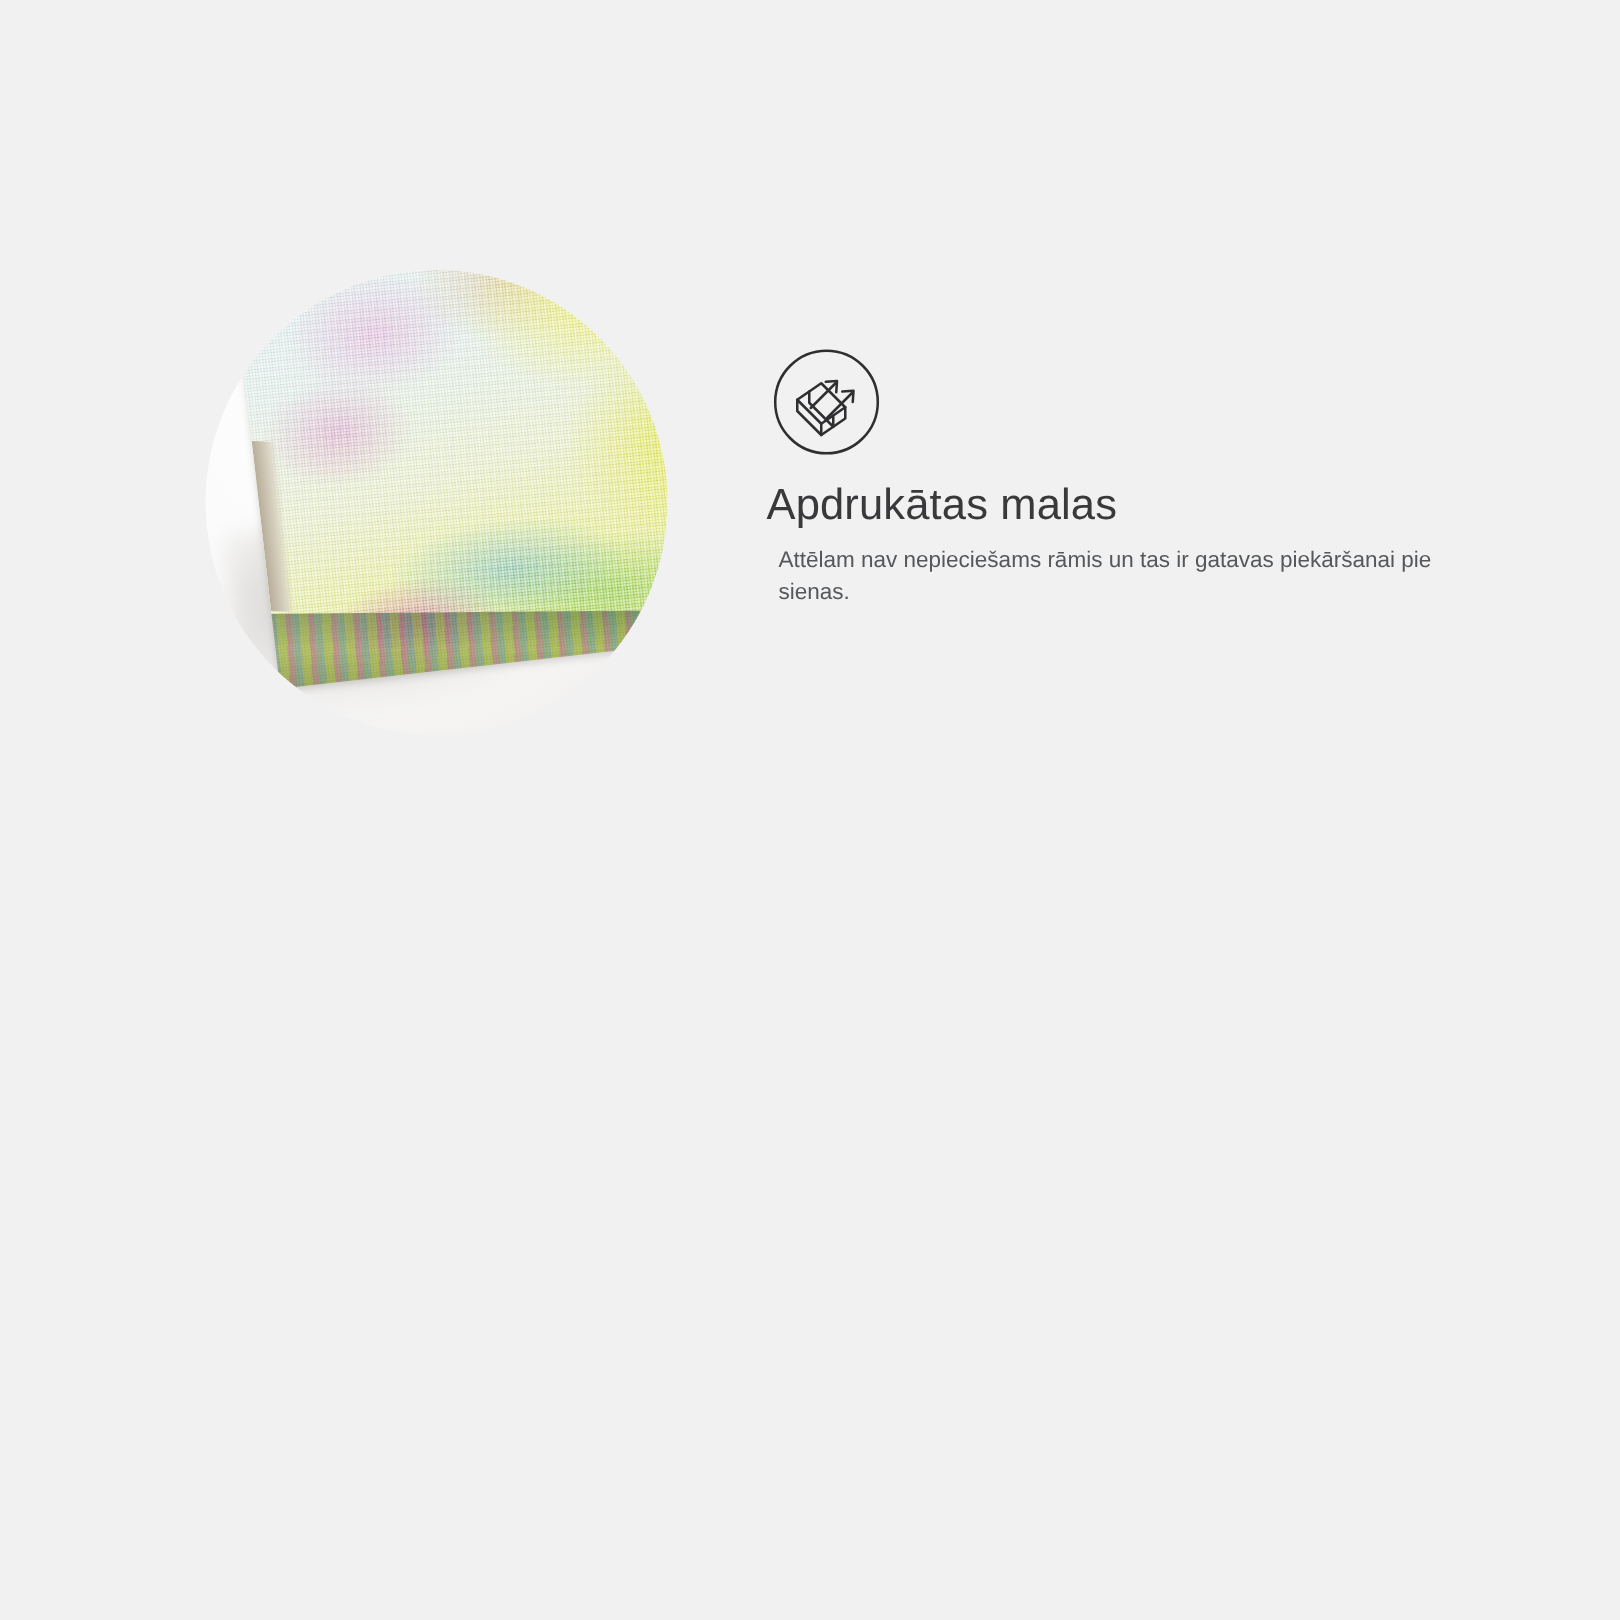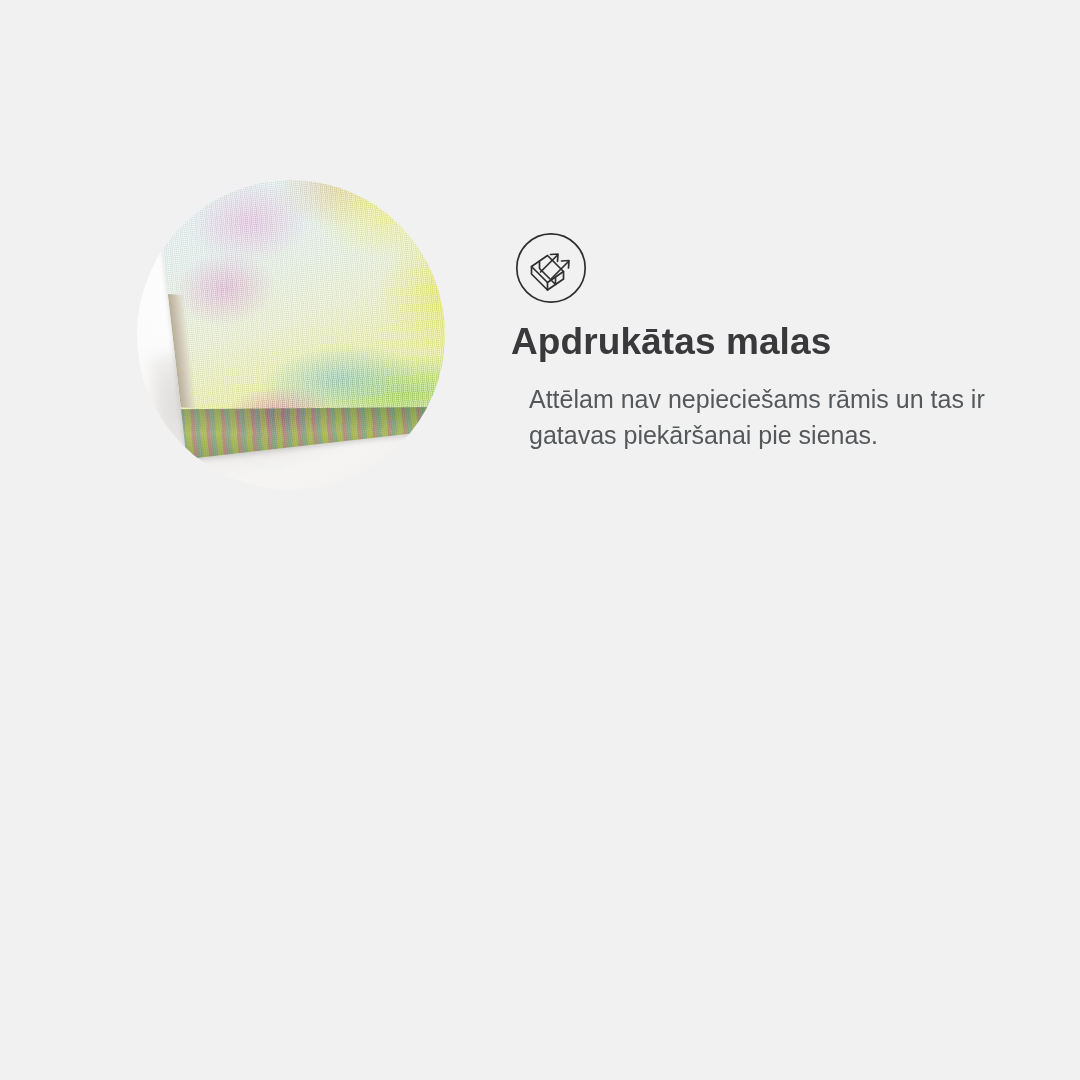--- a/index.html
+++ b/index.html
@@ -136,29 +136,29 @@
   
   .feature-text {
     position: absolute;
     left: 511px;
     width: 500px;
   }
   .text-1 { top: 320px; }
 
   .feature-title {
     margin: 0 0 4px 0;
-    font-size: 37px;
-    font-weight: 700;
+    font-size: 29px;
+    font-weight: 400;
     color: #39383a;
     letter-spacing: 0.1px;
     line-height: 1.2;
   }
   .feature-desc {
-    margin: 18px;
-    font-size: 25px;
+    margin: 8px;
+    font-size: 15px;
     font-weight: 400;
     color: #55585b;
     line-height: 1.42;
     max-width: 486px;
   }
 </style>
 </head>
 <body>
 
 <div class="page">

